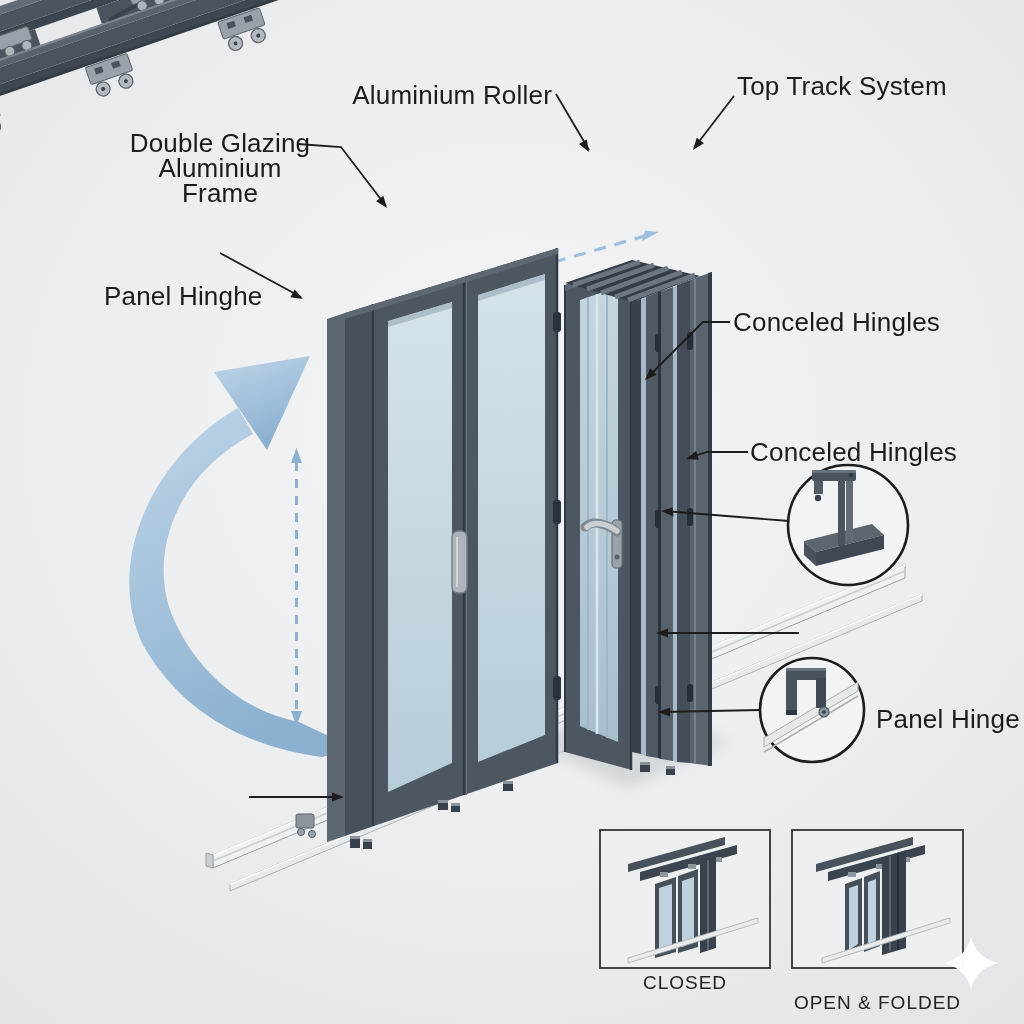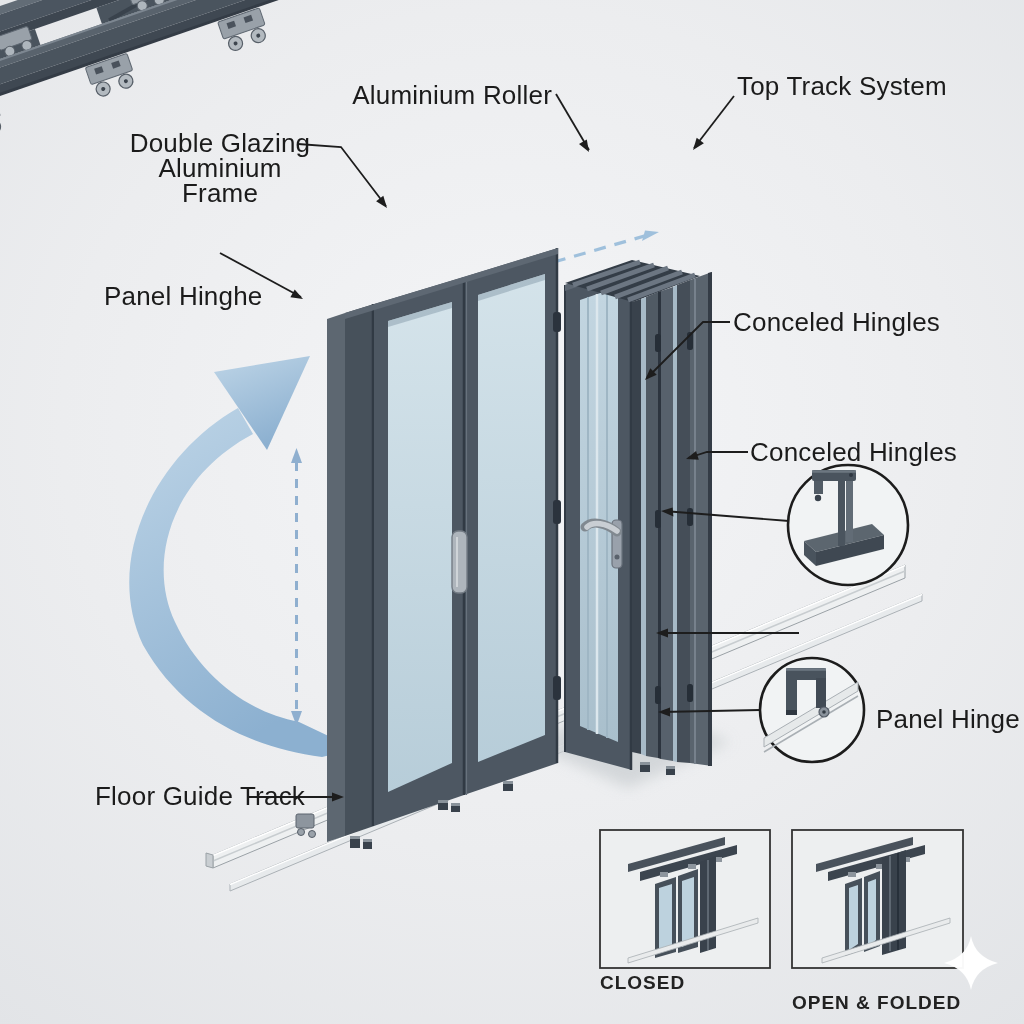--- a/index.html
+++ b/index.html
@@ -9,21 +9,21 @@
     font-family:"Liberation Sans", sans-serif;
   }
   #art{position:absolute;left:0;top:0;}
   .lbl{
     position:absolute;color:#1b1b1b;font-size:26px;line-height:25px;
     white-space:nowrap;letter-spacing:.2px;
   }
   .lbl-center{text-align:center;white-space:normal;}
   .caption{
     position:absolute;color:#222;font-size:19px;letter-spacing:1px;
-    font-weight:700;
+    text-align:center;font-weight:400;
   }
 </style>
 </head>
 <body>
 
 <div id="stage">
 
 <svg id="art" width="1024" height="1024" viewBox="0 0 1024 1024">
   <defs>
     <linearGradient id="gGlass" x1="0" y1="0" x2="0" y2="1">
@@ -359,18 +359,17 @@
 
   <div class="lbl" style="left:104px;top:240px;margin-top:44px;">Panel Hinghe</div>
 
   <div class="lbl" style="left:733px;top:310px;">Conceled Hingles</div>
 
   <div class="lbl" style="left:750px;top:440px;">Conceled Hingles</div>
 
 
   <div class="lbl" style="left:876px;top:707px;">Panel Hinge</div>
 
-  <div class="lbl" style="left:95px;top:784px;">Floor Guide Track</div>
 
   <div class="caption" style="left:600px;top:972px;width:170px;">CLOSED</div>
 
   <div class="caption" style="left:792px;top:992px;width:171px;">OPEN &amp; FOLDED</div>
 </div>
 
 </body></html>

